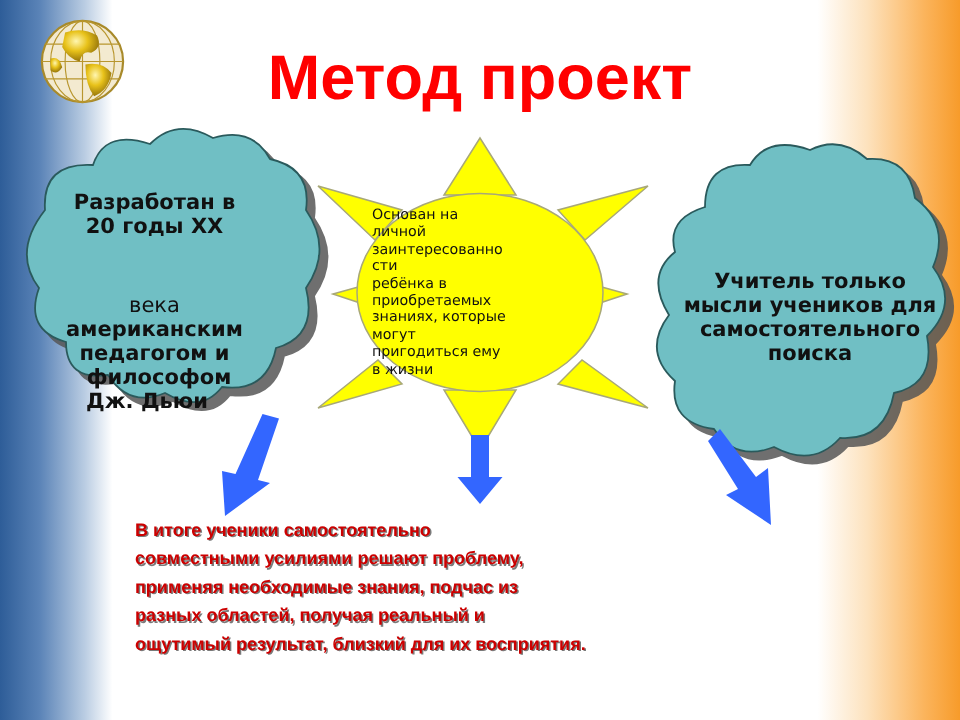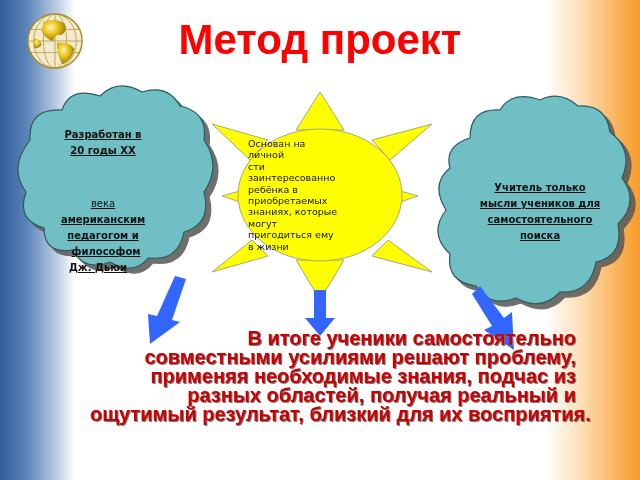--- a/index.html
+++ b/index.html
@@ -11,45 +11,44 @@
     .bg-left {
       position: absolute; left: 0; top: 0; width: 75px; height: 480px;
       background: linear-gradient(to right, #2e5d98 0%, #5a83b7 35%, #b9cce2 75%, #ffffff 100%);
     }
     .bg-right {
       position: absolute; right: 0; top: 0; width: 95px; height: 480px;
       background: linear-gradient(to right, #ffffff 0%, #fde2bd 35%, #fbb45c 75%, #f79b2a 100%);
     }
     .globe { position: absolute; left: 26px; top: 12px; width: 58px; height: 58px; }
     .title {
-      position: absolute; left: 150px; top: 16px; width: 340px;
+      position: absolute; left: 150px; top: 28px; width: 340px;
       text-align: center; color: #ff0000; font-weight: bold;
       font-family: "Liberation Sans", sans-serif; font-size: 42px; line-height: 48px;
     }
     .art { position: absolute; left: 0; top: 0; width: 640px; height: 480px; }
     .cloud-text {
       position: absolute; text-align: center; color: #111;
-      font-weight: bold; font-size: 10px; line-height: 16px;
+      font-weight: bold; font-size: 14px; line-height: 16px;
       font-family: "DejaVu Sans", sans-serif;
-      text-decoration: underline;
     }
     .cloud-text div { white-space: nowrap; }
     .left-text { left: 28px; top: 127px; width: 150px; }
     .left-text .thin { font-weight: normal; margin-top: 37px; }
     .right-text { left: 440px; top: 180px; width: 200px; }
     .sun-text {
       position: absolute; left: 248px; top: 138px; width: 140px;
       text-align: left; color: #111; font-size: 9.5px; line-height: 11.4px;
       font-family: "DejaVu Sans", sans-serif;
     }
     .sun-text div { white-space: nowrap; }
     .bottom-text {
-      position: absolute; left: 90px; top: 329px; width: 486px;
-      text-align: right; color: #cc0000; font-weight: bold;
-      font-family: "Liberation Sans", sans-serif; font-size: 20px; line-height: 19px;
+      position: absolute; left: 90px; top: 344px; width: 486px;
+      text-align: left; color: #cc0000; font-weight: bold;
+      font-family: "Liberation Sans", sans-serif; font-size: 12px; line-height: 19px;
       text-shadow: 1px 1px 0 #7a7a7a;
     }
     .bottom-text div { white-space: nowrap; }
   </style>
 </head>
 <body>
 
 <div class="bg-left"></div>
 <div class="bg-right"></div>
 
@@ -133,22 +132,22 @@
   <div class="thin">века</div>
   <div>американским</div>
   <div>педагогом и</div>
   <div style="text-align:center;padding-left:6px;">философом</div>
   <div style="padding-right:10px;">Дж. Дьюи</div>
 </div>
 
 <div class="sun-text">
   <div>Основан на</div>
   <div>личной</div>
+  <div>заинтересованно</div>
   <div>сти</div>
-  <div>заинтересованно</div>
   <div>ребёнка в</div>
   <div>приобретаемых</div>
   <div>знаниях, которые</div>
   <div>могут</div>
   <div>пригодиться ему</div>
   <div>в жизни</div>
 </div>
 
 <div class="cloud-text right-text">
   <div>Учитель только</div>

